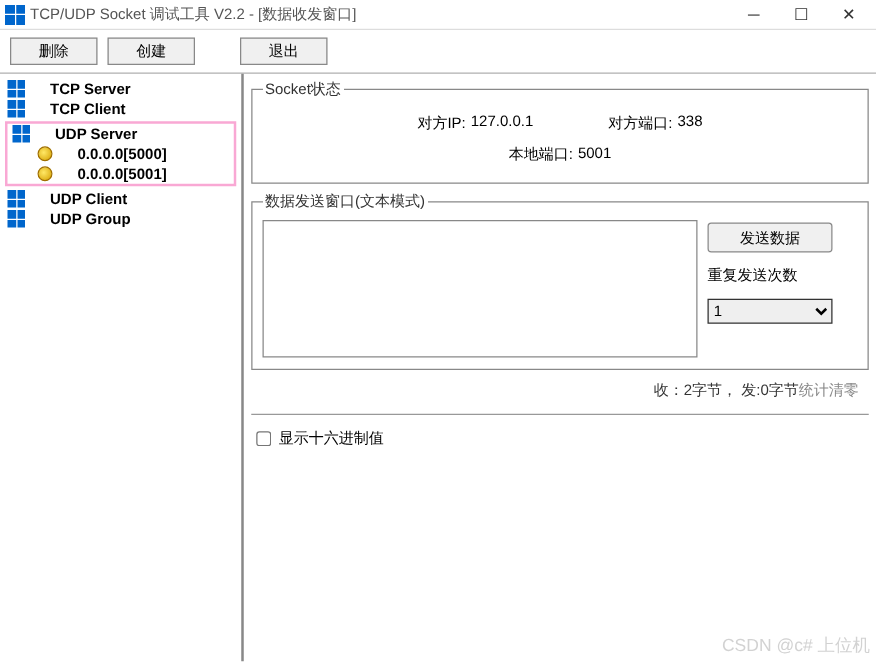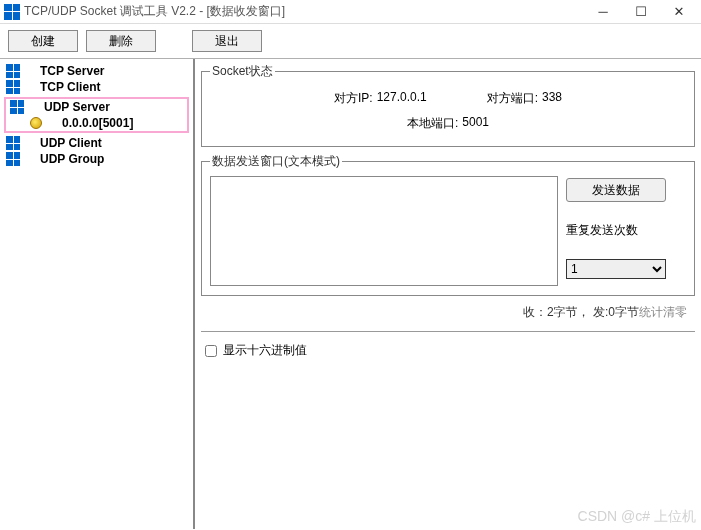--- a/index.html
+++ b/index.html
@@ -130,21 +130,21 @@
       border: 1px solid #888;
       background: #fff;
       padding: 2px 4px;
       font-size: 12px;
       resize: none;
     }
     .send-right {
       width: 120px;
       display: flex;
       flex-direction: column;
-      gap: 20px;
+      gap: 10px;
       padding-top: 2px;
     }
     .send-right button {
       width: 100px;
       height: 24px;
       border: 1px solid #888;
       background: #f0f0f0;
       cursor: pointer;
       font-size: 12px;
       border-radius: 3px;
@@ -194,22 +194,22 @@
     </div>
   <div class="title">TCP/UDP Socket 调试工具 V2.2 - [数据收发窗口]</div>
   <div class="winbtns">
     <div class="winbtn">─</div>
     <div class="winbtn">☐</div>
     <div class="winbtn">✕</div>
   </div>
 </div>
 
 <div class="toolbar">
+  <button>删除</button>
   <button>创建</button>
-  <button>删除</button>
   <div class="gap"></div>
   <button>退出</button>
 </div>
 
 <div class="content">
   <div class="sidebar">
     <div class="tree-item">
       <div class="node-icon">
           <span></span>
           <span></span>
@@ -229,20 +229,24 @@
     </div>
     <div class="highlight-box">
       <div class="tree-item">
         <div class="node-icon">
             <span></span>
             <span></span>
             <span></span>
             <span></span>
           </div>
         <span>UDP Server</span>
+      </div>
+      <div class="tree-item child">
+        <div class="conn-icon"></div>
+        <span>0.0.0.0[5000]</span>
       </div>
       <div class="tree-item child">
         <div class="conn-icon"></div>
         <span>0.0.0.0[5001]</span>
       </div>
     </div>
     <div class="tree-item">
       <div class="node-icon">
           <span></span>
           <span></span>

